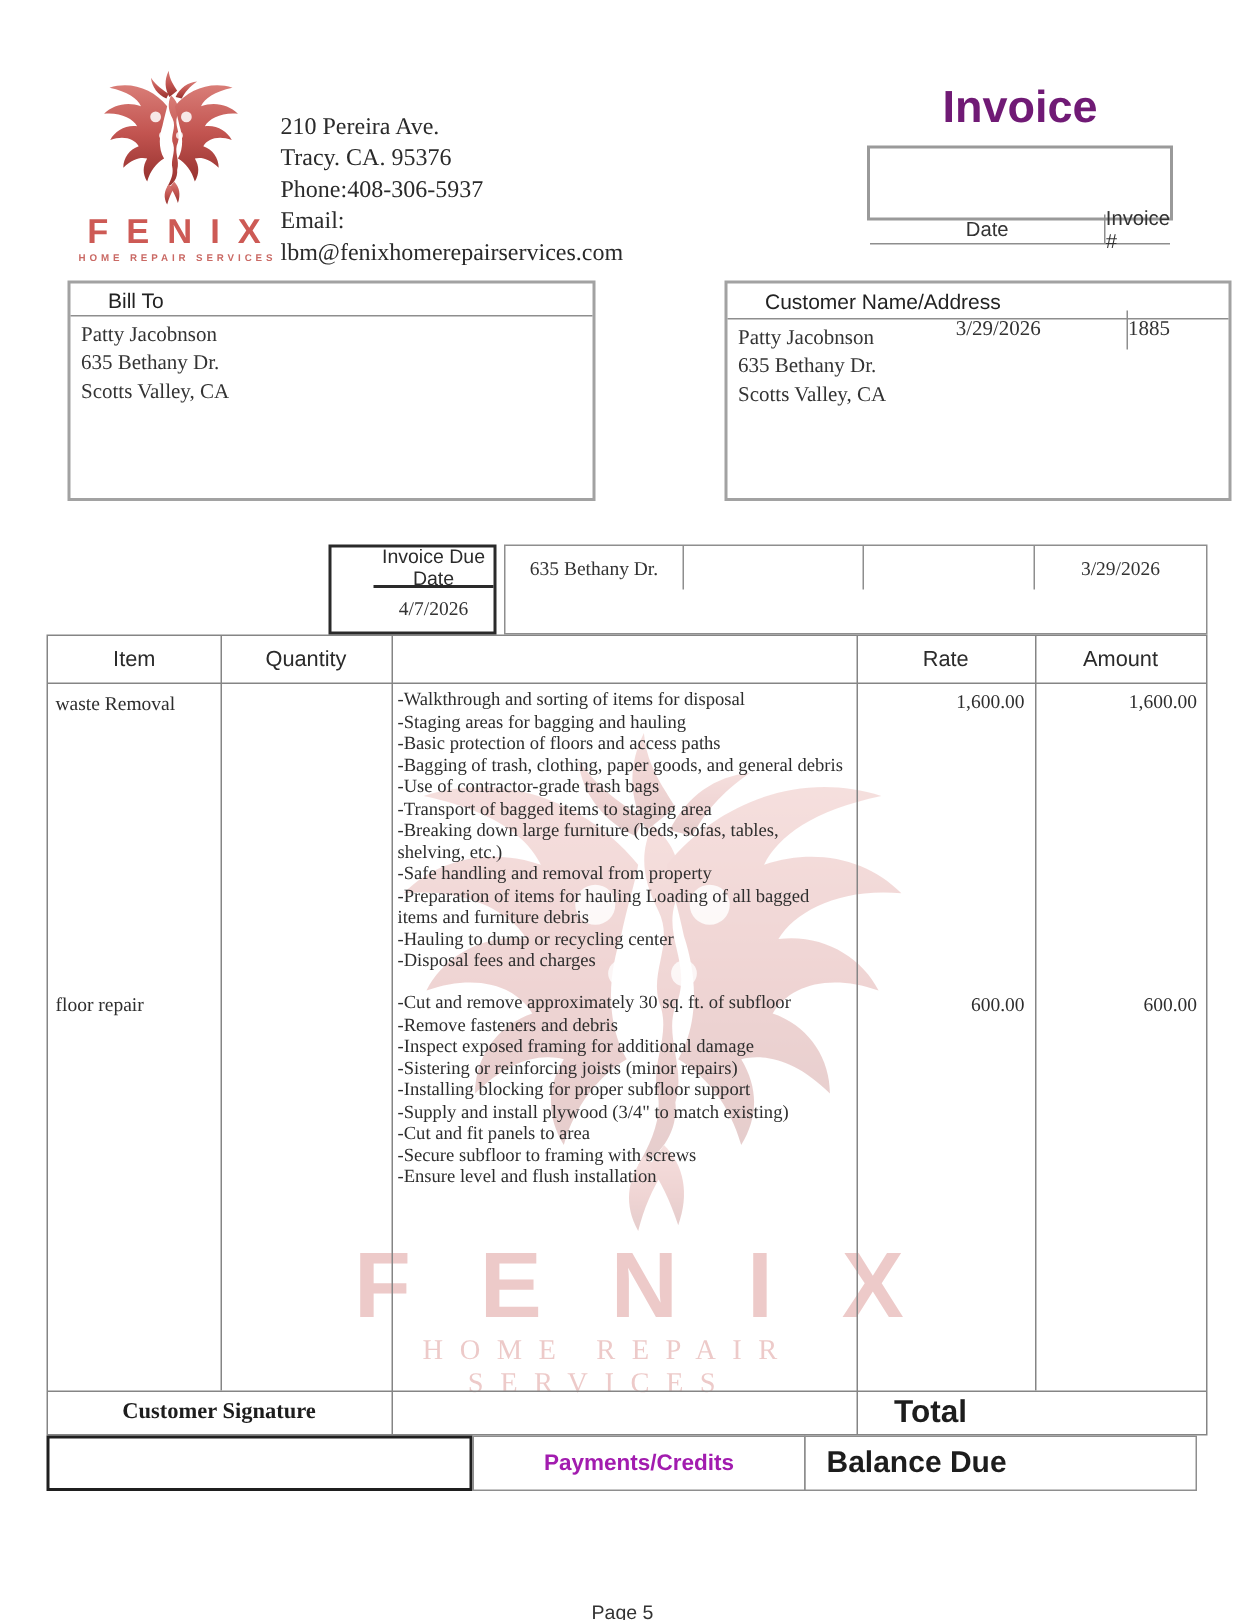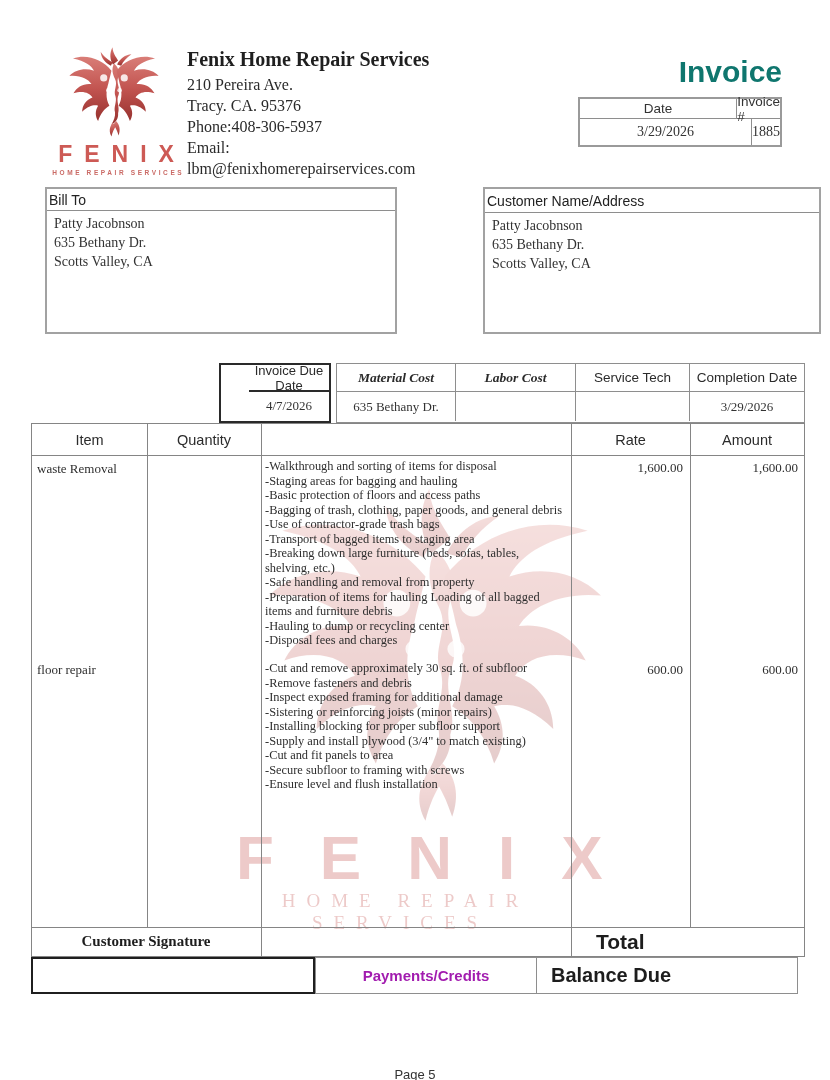--- a/index.html
+++ b/index.html
@@ -15,38 +15,38 @@
   .logo-art { left:48px; top:40px; width:132px; height:100px; }
   .logo-word { left:46px; top:141px; width:140px; text-align:center;
     font:700 23px "Liberation Sans", sans-serif; letter-spacing:12px; text-indent:12px; color:#cd5a55; }
   .logo-tagline { left:48px; top:169px; width:138px; text-align:center;
     font:700 6.5px "Liberation Sans", sans-serif; letter-spacing:2.6px; text-indent:2.6px; color:#ca6a65; }
 
   .company-name { left:187px; top:48px; font:700 20px "Liberation Serif", serif; color:#1f1f1f; }
   .addr-line { left:187px; font:16px "Liberation Serif", serif; color:#2a2a2a; }
   .a1 { top:76px; } .a2 { top:97px; } .a3 { top:118px; } .a4 { top:139px; } .a5 { top:160px; }
 
-  .invoice-title { left:578px; top:55px; width:204px; text-align:right;
-    font:700 30px "Liberation Sans", sans-serif; color:#0f766e; }
+  .invoice-title { left:578px; top:55px; width:204px; text-align:center;
+    font:700 30px "Liberation Sans", sans-serif; color:#701a75; }
 
   .meta-table { left:578px; top:97px; width:204px; height:50px; border:2px solid #9a9a9a; }
-  .meta-row { display:flex; }
+  .meta-row { display:flex;margin-top:44px; }
   .meta-h { height:20px; border-bottom:1px solid #8e8e8e; }
   .meta-c1 { width:103px; border-right:1px solid #8e8e8e; }
   .meta-c2 { flex:1; }
   .meta-h .cell { font:13.5px "Liberation Sans", sans-serif; color:#333; }
   .meta-v { height:26px; }
   .meta-v .cell { font:14px "Liberation Serif", serif; color:#333; }
   .cell { display:flex; align-items:center; justify-content:center; width:100%; }
 
   
   .addr-box { border:2px solid #a2a2a2; background:transparent; }
   .billto-box { left:45px; top:187px; width:352px; height:147px; }
   .cust-box { left:443px; top:187px; width:338px; height:147px;margin-left:40px; }
-  .addr-box .hd { border-bottom:1px solid #8e8e8e; padding-left:2px;
+  .addr-box .hd { border-bottom:1px solid #8e8e8e; padding-left:25px;
     font:14px "Liberation Sans", sans-serif; color:#222; display:flex; align-items:center; }
   .billto-box .hd { height:22px; }
   .cust-box .hd { height:24px; }
   .addr-box .bd { padding:3px 7px; font:14px "Liberation Serif", serif;
     line-height:19px; color:#333; white-space:pre-line; }
 
   
   .duedate-box { left:219px; top:363px; width:112px; height:60px; border:2px solid #2a2a2a; }
   .duedate-box .hd { height:27px; border-bottom:2px solid #2a2a2a;
     font:13px "Liberation Sans", sans-serif; color:#2b2b2b; }
@@ -138,21 +138,20 @@
   </svg>
   <div class="abs wm wm-word">FENIX</div>
   <div class="abs wm wm-tagline">HOME REPAIR SERVICES</div>
 
   <svg class="abs logo-art z1" viewBox="0 0 200 195" preserveAspectRatio="xMidYMid meet">
     <use href="#phoenix"></use>
   </svg>
   <div class="abs logo-word z1">FENIX</div>
   <div class="abs logo-tagline z1">HOME REPAIR SERVICES</div>
 
-  <div class="abs company-name z1">Fenix Home Repair Services</div>
   <div class="abs addr-line a1 z1">210 Pereira Ave.</div>
   <div class="abs addr-line a2 z1">Tracy. CA. 95376</div>
   <div class="abs addr-line a3 z1">Phone:408-306-5937</div>
   <div class="abs addr-line a4 z1">Email:</div>
   <div class="abs addr-line a5 z1">lbm@fenixhomerepairservices.com</div>
 
   <div class="abs invoice-title z1">Invoice</div>
   <div class="abs meta-table z1">
     <div class="meta-row meta-h">
       <div class="meta-c1 cell">Date</div>
@@ -177,26 +176,20 @@
 635 Bethany Dr.
 Scotts Valley, CA</div>
   </div>
 
   <div class="abs duedate-box z1">
     <div class="hd ctr">Invoice Due Date</div>
     <div class="vl ctr">4/7/2026</div>
   </div>
 
   <div class="abs details-table z1">
-    <div class="dt-row dt-h">
-      <div class="dt-c1 dt-cell dt-serif-b">Material Cost</div>
-      <div class="dt-c2 dt-cell dt-serif-b">Labor Cost</div>
-      <div class="dt-c3 dt-cell dt-sans">Service Tech</div>
-      <div class="dt-c4 dt-cell dt-sans">Completion Date</div>
-    </div>
     <div class="dt-row dt-v">
       <div class="dt-c1 dt-cell dt-val">635 Bethany Dr.</div>
       <div class="dt-c2 dt-cell dt-val"></div>
       <div class="dt-c3 dt-cell dt-val"></div>
       <div class="dt-c4 dt-cell dt-val">3/29/2026</div>
     </div>
   </div>
 
   <div class="abs items-table">
 

